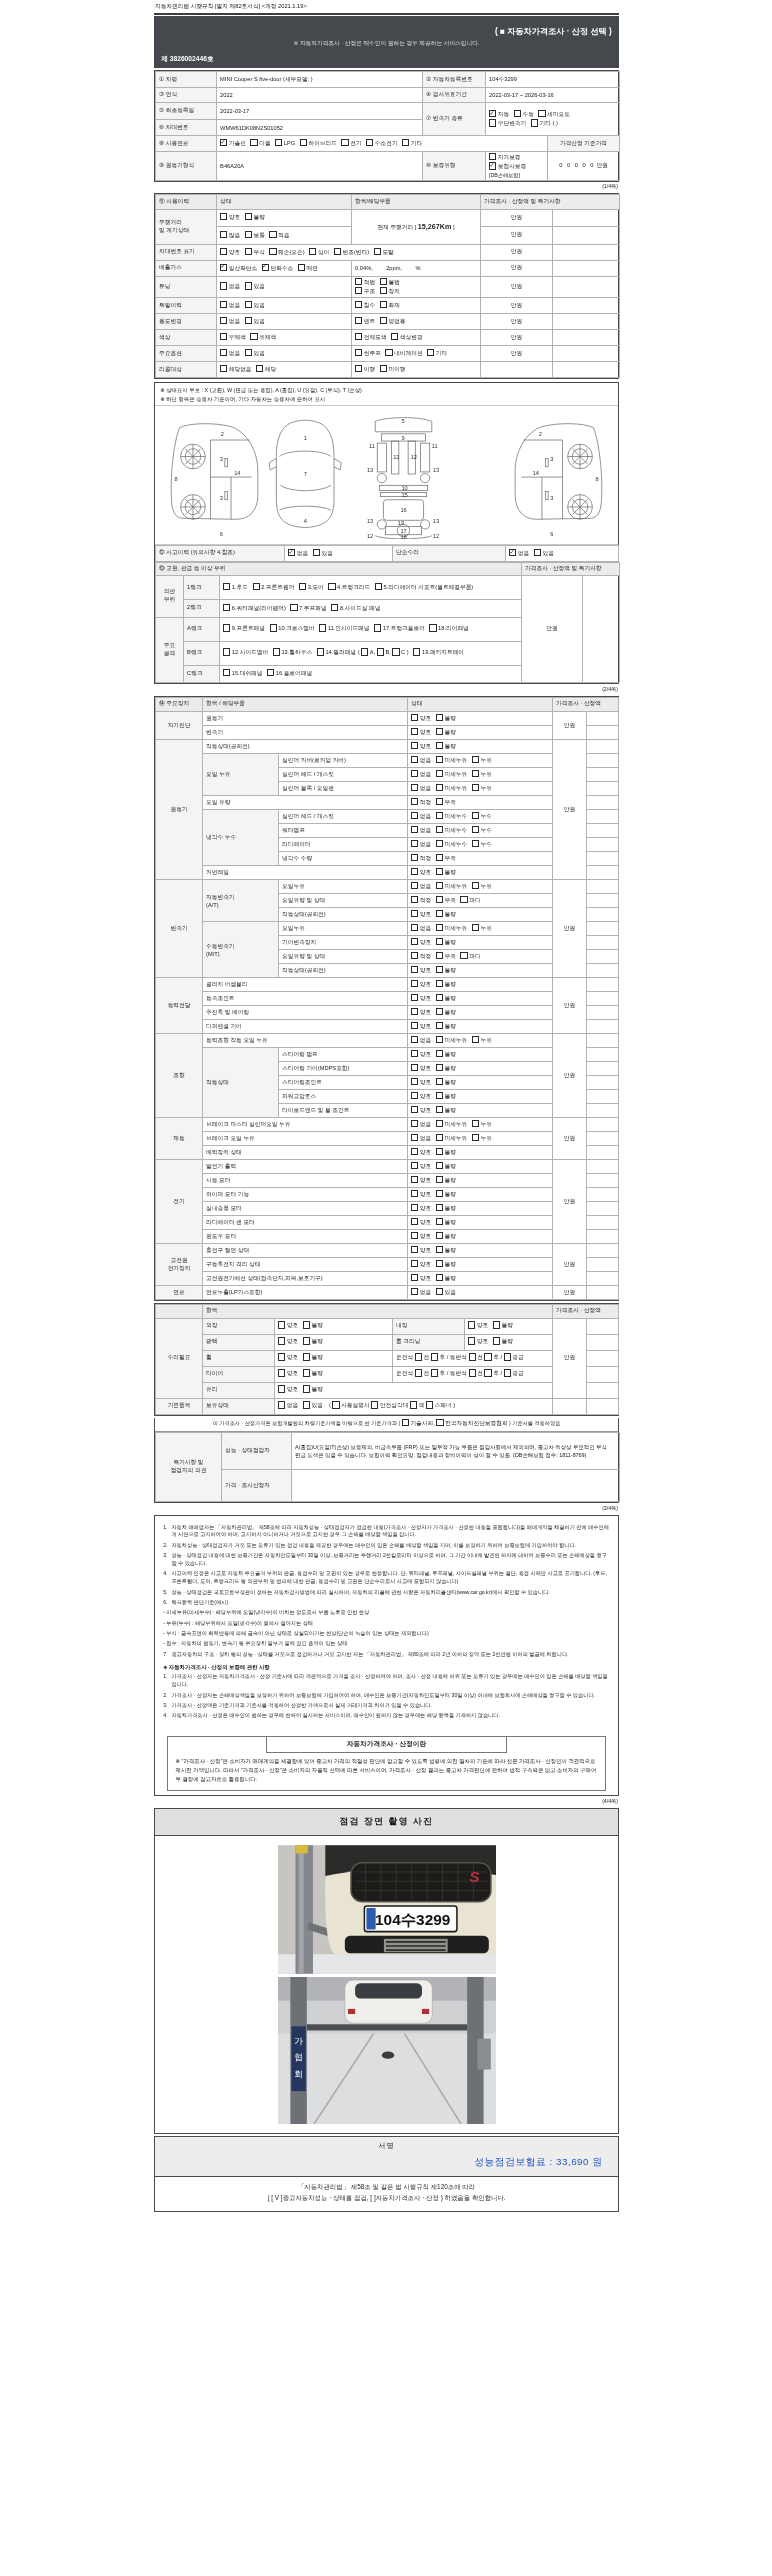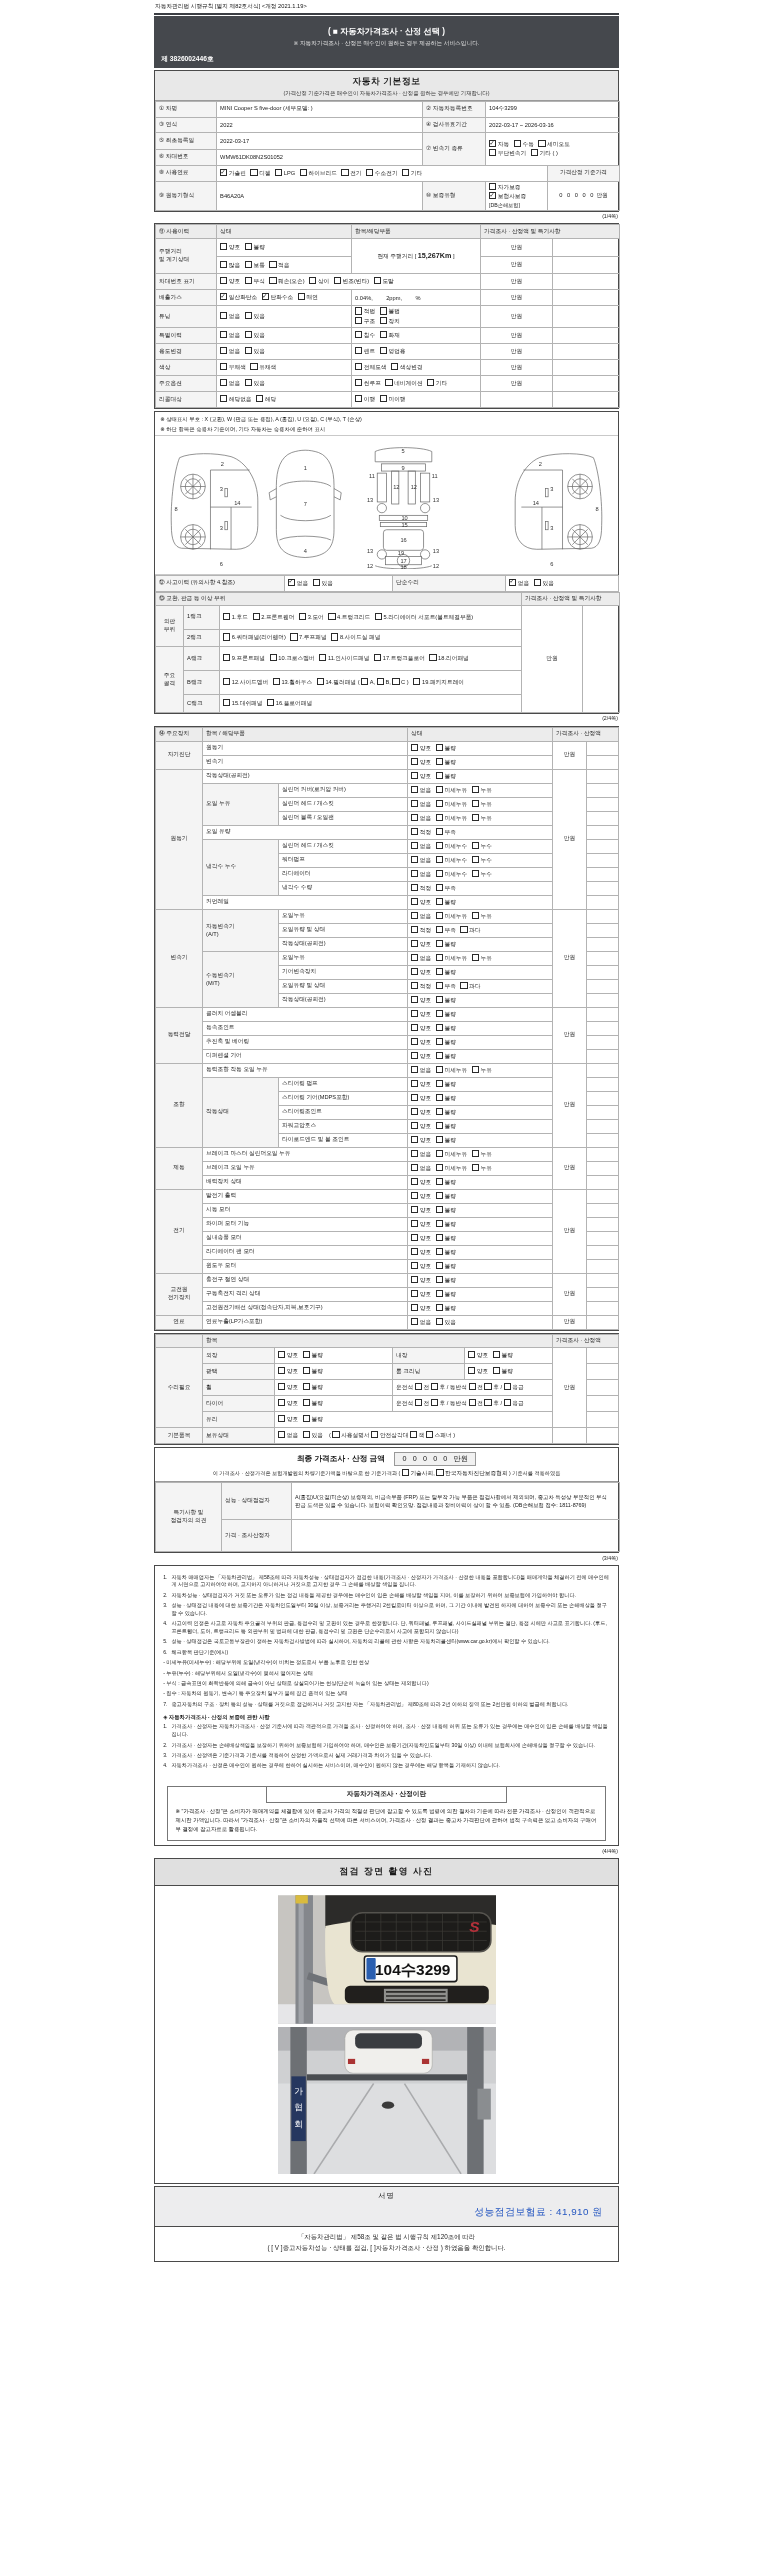--- a/index.html
+++ b/index.html
@@ -2,21 +2,21 @@
 <html style="font-size:8.2px"><head>
 <meta charset="utf-8">
 <style>
   html,body{margin:0;padding:0;background:#fff;}
   body{width:773px;height:2576px;font-family:"Liberation Sans","DejaVu Sans",sans-serif;color:#1a1a1a;overflow:hidden;}
   .page{width:465px;margin:0 auto;position:relative;}
   .regline{font-size:5.7px;color:#111;padding:3.1px 0 1.5px 1px;}
   .toprule{height:2.1px;background:#3b3e43;margin-bottom:1.5px;}
   .titlebox{background:#45484d;color:#fff;padding:7.2px 7.2px 4.1px;position:relative;}
   .titlebox .t1{text-align:center;font-size:14px;font-weight:bold;letter-spacing:1px;}
-  .titlebox .t2{text-align:center;font-size:8.2px;font-weight:bold;margin-top:3.1px;}
+  .titlebox .t2{text-align:right;font-size:8.2px;font-weight:bold;margin-top:3.1px;}
   .titlebox .t3{text-align:center;font-size:5.7px;color:#e3e3e3;margin-top:2.6px;}
   .titlebox .docno{font-size:6.7px;font-weight:bold;margin-top:7.2px;}
   .secbox{border:1px solid #4a4a4a;margin-top:2.1px;background:#fff;}
   .sechead{background:#e8e8e8;border-bottom:0.5px solid #9a9a9a;padding:4.1px 3.1px 3.6px;}
   .sechead .st{text-align:center;font-size:8.8px;font-weight:bold;letter-spacing:0.5px;}
   .sechead .ss{text-align:center;font-size:5.4px;color:#333;margin-top:2.1px;}
   table{border-collapse:collapse;width:100%;table-layout:fixed;}
   td,th{border:0.5px solid #b3b3b3;font-size:5.7px;padding:1px 3.1px;vertical-align:middle;word-break:keep-all;}
   th{background:#ececec;font-weight:normal;text-align:left;}
   .lab{background:#f4f4f4;}
@@ -60,24 +60,20 @@
   <div class="regline">자동차관리법 시행규칙 [별지 제82호서식] &lt;개정 2021.1.19&gt;</div>
   <div class="toprule"></div>
 
   <div class="titlebox">
     <div class="t2">( ■ 자동차가격조사 · 산정 선택 )</div>
     <div class="t3">※ 자동차가격조사 · 산정은 매수인이 원하는 경우 제공하는 서비스입니다.</div>
     <div class="docno">제 3826002446호</div>
   </div>
 
   <div class="secbox">
-    <div class="sechead">
-      <div class="st">자동차 기본정보</div>
-      <div class="ss">(가격산정 기준가격은 매수인이 자동차가격조사 · 산정을 원하는 경우에만 기재합니다)</div>
-    </div>
     <table>
       <colgroup>
           <col style="width:61px">
           <col style="width:206px">
           <col style="width:63px">
           <col style="width:62px">
           <col style="width:72px">
         </colgroup>
       <tbody>
           <tr style="height:15.5px">
@@ -679,24 +675,20 @@
             <td class="lab">보유상태</td>
             <td colspan="3"><span class="opt"><span class="cb"></span><span class="olbl">없음</span></span><span class="opt"><span class="cb"></span><span class="olbl">있음</span></span><span class="olbl"> ( </span><span class="cb"></span><span class="olbl">사용설명서 </span><span class="cb"></span><span class="olbl">안전삼각대 </span><span class="cb"></span><span class="olbl">잭 </span><span class="cb"></span><span class="olbl">스패너 </span><span class="olbl">)</span></td>
             <td></td>
             <td></td>
           </tr>
         </tbody>
     </table>
   </div>
 
   <div class="secbox" style="border-top:none;">
-    <div class="finalbar">
-      <span class="fl">최종 가격조사 · 산정 금액</span>
-      <span class="fv"><span>0 0 0 0 0</span> <span style="letter-spacing:0">만원</span></span>
-    </div>
     <div class="finalnote">
       <span>이 가격조사 · 산정가격은 보험개발원의 차량기준가액을 바탕으로 한 기준가격과 (</span>
       <span id="final-note-boxes"><span class="cb"></span><span class="olbl">기술사회,  </span><span class="cb"></span><span class="olbl">한국자동차진단보증협회</span></span>
       <span>) 기준서를 적용하였음</span>
     </div>
     <table>
       <colgroup>
           <col style="width:66px">
           <col style="width:70px">
           <col style="width:328px">
@@ -823,21 +815,21 @@
         <path d="M70,286 L186,110" stroke="#aaabad" stroke-width="3" fill="none"></path>
         <path d="M356,286 L246,110" stroke="#aaabad" stroke-width="3" fill="none"></path>
         <ellipse cx="214" cy="152" rx="12" ry="7" fill="#3b3b3b"></ellipse>
         <rect x="388" y="120" width="26" height="60" fill="#8a8d90"></rect>
       </svg>
     </div>
   </div>
 
   <div class="signbox">
     <div class="sg">서명</div>
-    <div class="fee">성능점검보험료 : 41,910 원</div>
+    <div class="fee">성능점검보험료 : 33,690 원</div>
   </div>
   <div class="footbox">
     <div>「자동차관리법」 제58조 및 같은 법 시행규칙 제120조에 따라</div>
     <div>( [ V ]중고자동차성능 · 상태를 점검, [   ]자동차가격조사 · 산정 ) 하였음을 확인합니다.</div>
   </div>
 
 </div>
 
 
 </body></html>

